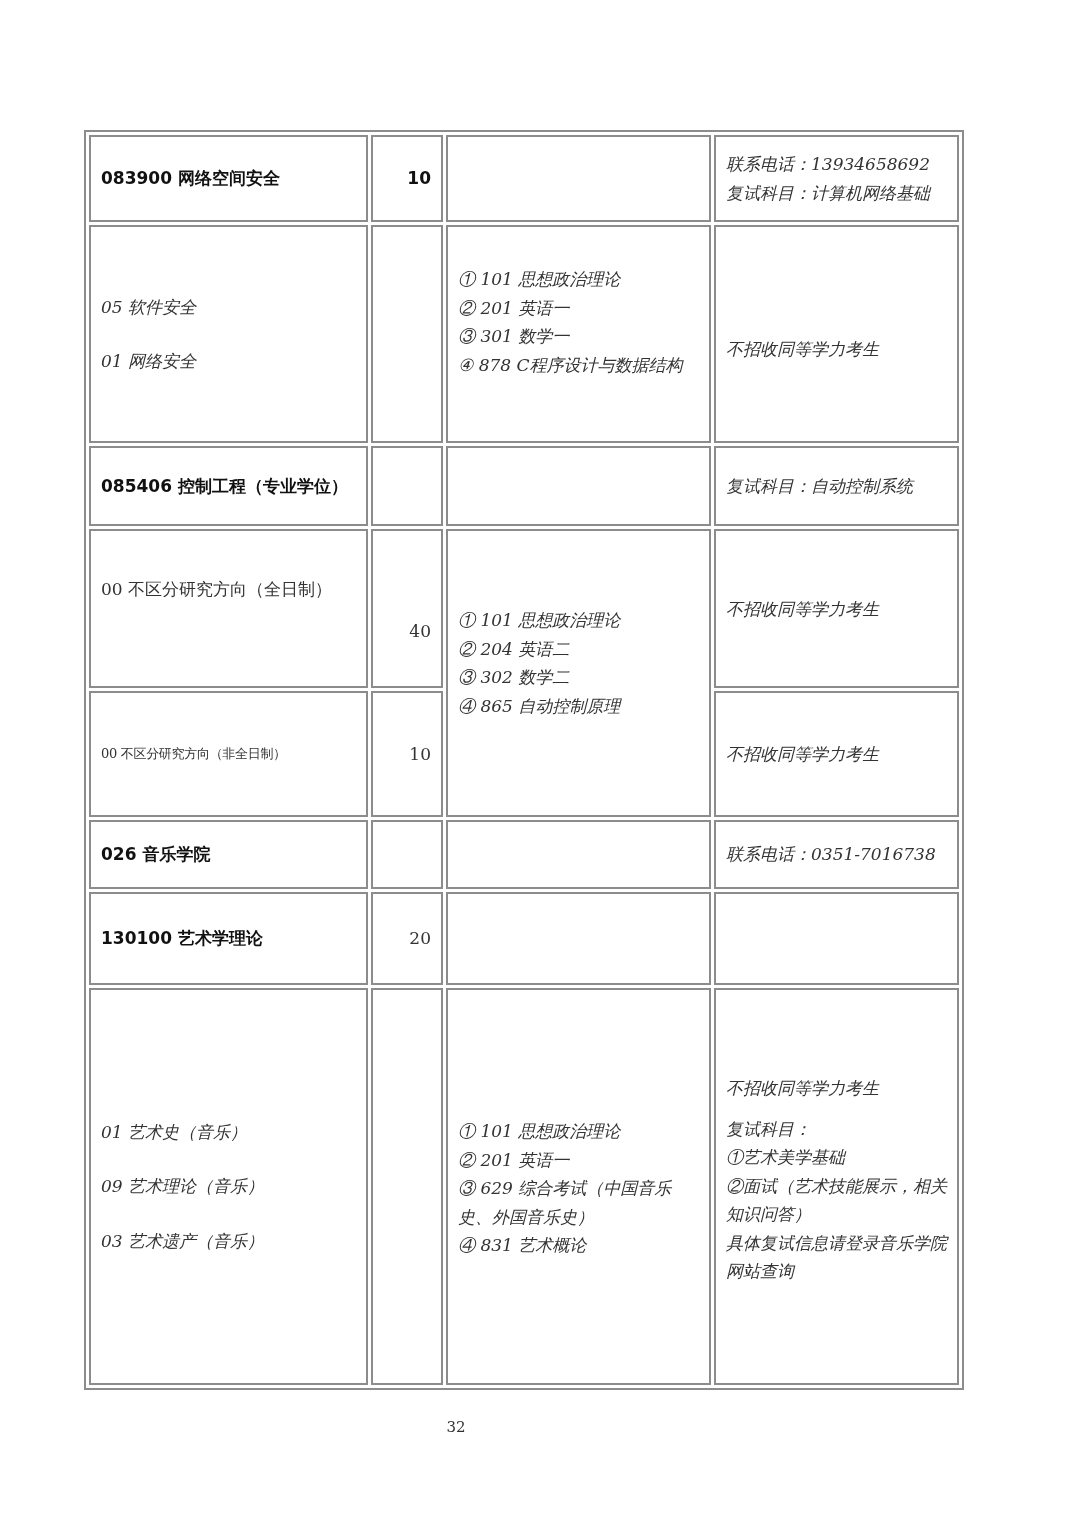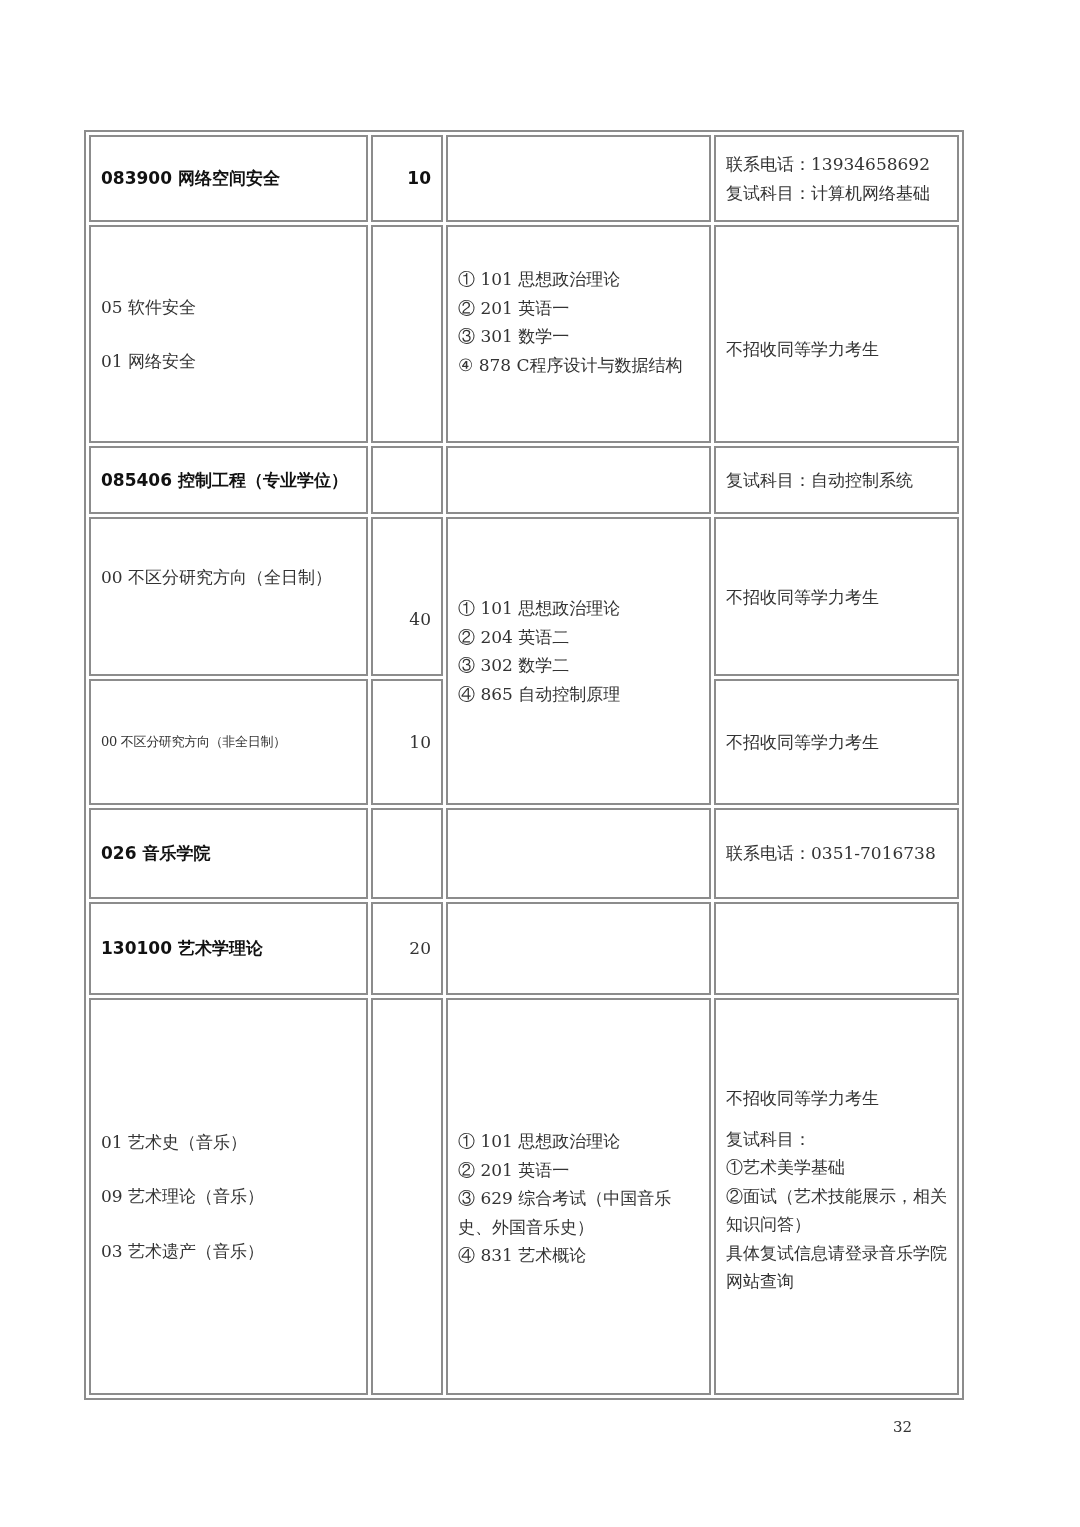--- a/index.html
+++ b/index.html
@@ -13,23 +13,23 @@
   .page-table td {
     border:2px solid #8c8c8c; vertical-align:middle; padding:0 10px;
     font-size:17px; line-height:28.5px; box-sizing:border-box;
   }
   .c1 { width:279px; }
   .c2 { width:72px; text-align:right; }
   .c3 { width:265px; }
   .c4 { width:245px; }
   .bold { font-family:"DejaVu Sans","Liberation Sans",sans-serif; font-weight:bold; color:#111; font-size:17px; }
   .num-bold { font-family:"DejaVu Sans","Liberation Sans",sans-serif; font-weight:bold; color:#111; }
-  .line { display:block; }
+  .line { display:block;font-style:italic; }
   .gap { display:block; height:26px; }
-  .page-num { position:absolute; top:1418px; left:0; width:912px; text-align:right; font-size:15px; color:#333; }
+  .page-num { position:absolute; top:1418px; left:0; width:912px; text-align:center; font-size:15px; color:#333; }
 </style>
 </head>
 <body>
 
 <table class="page-table">
   <colgroup>
       <col class="c1">
       <col class="c2">
       <col class="c3">
       <col class="c4">
@@ -57,21 +57,21 @@
       <span class="line">① 101 思想政治理论</span>
       <span class="line">② 201 英语一</span>
       <span class="line">③ 301 数学一</span>
       <span class="line">④ 878 C程序设计与数据结构</span>
     </td>
     <td class="c4" style="padding-top:30px">
       <span class="line">不招收同等学力考生</span>
     </td>
   </tr>
 
-  <tr style="height:68px">
+  <tr style="height:80px">
     <td class="c1 bold">085406 控制工程（专业学位）</td>
     <td class="c2"></td>
     <td class="c3"></td>
     <td class="c4">
       <span class="line">复试科目：自动控制系统</span>
     </td>
   </tr>
 
   <tr style="height:159px">
     <td class="c1" style="vertical-align:top;padding-top:44px">00 不区分研究方向（全日制）</td>
@@ -88,21 +88,21 @@
   </tr>
 
   <tr style="height:126px">
     <td class="c1" style="font-size:13px;letter-spacing:-0.3px">00 不区分研究方向（非全日制）</td>
     <td class="c2">10</td>
     <td class="c4">
       <span class="line">不招收同等学力考生</span>
     </td>
   </tr>
 
-  <tr style="height:91px">
+  <tr style="height:69px">
     <td class="c1 bold">026 音乐学院</td>
     <td class="c2"></td>
     <td class="c3"></td>
     <td class="c4">
       <span class="line">联系电话：0351-7016738</span>
     </td>
   </tr>
 
   <tr style="height:93px">
     <td class="c1 bold">130100 艺术学理论</td>

